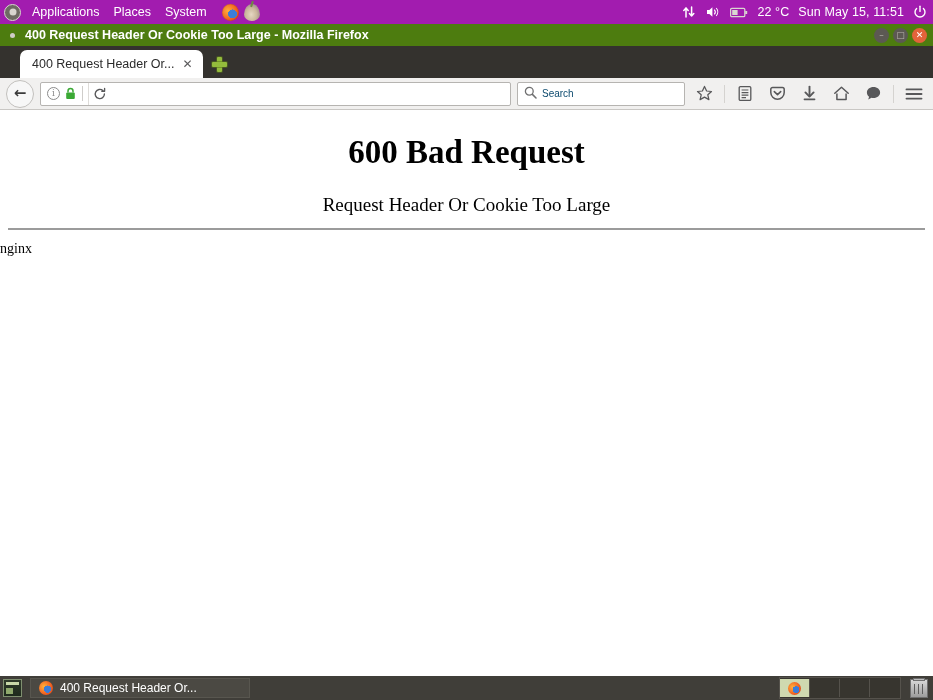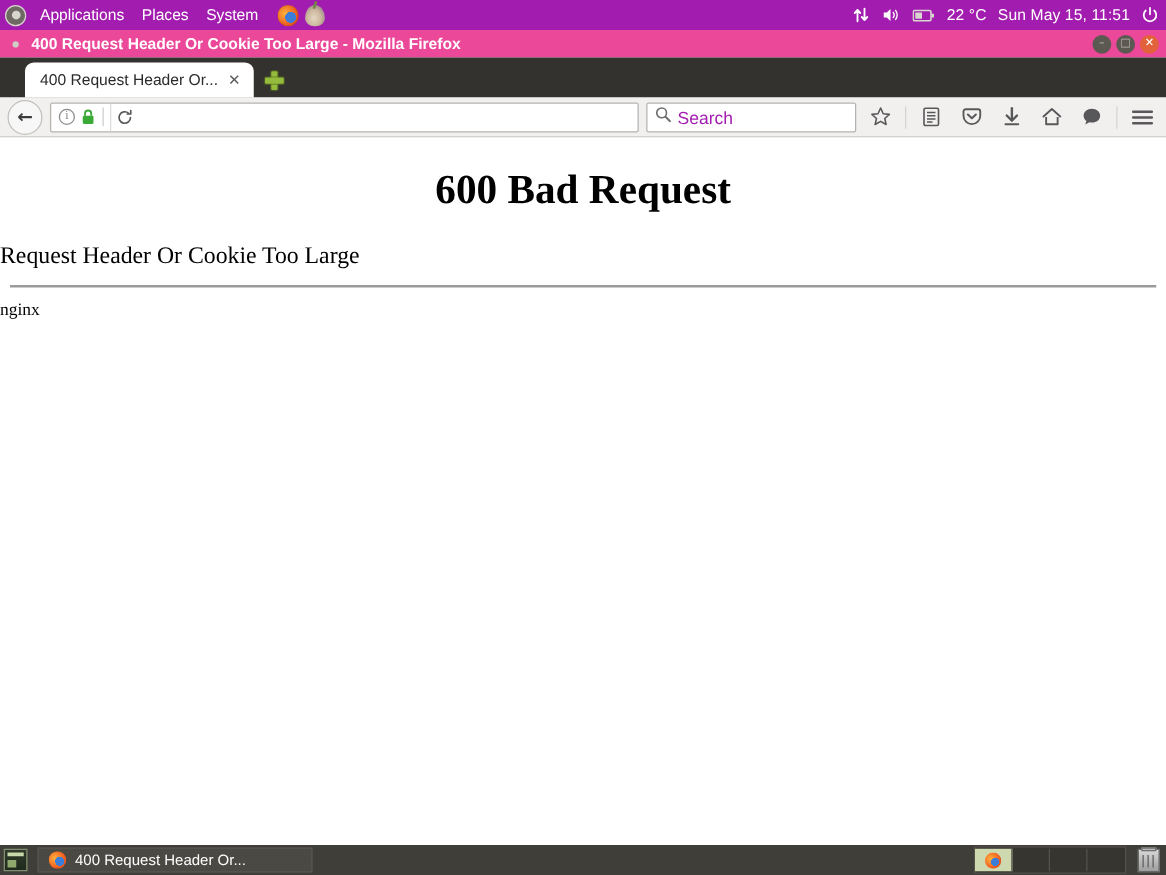--- a/index.html
+++ b/index.html
@@ -104,21 +104,21 @@
   
   #firefox-window {
     position: absolute;
     top: 24px; left: 0;
     width: 933px;
     height: 652px;
     background: #ffffff;
   }
   #titlebar {
     height: 22px;
-    background: #ec4899;
+    background: #4d7c0f;
     display: flex;
     align-items: center;
     padding: 0 6px 0 10px;
     box-sizing: border-box;
   }
   .title-dot {
     width: 5px; height: 5px;
     border-radius: 50%;
     background: #cfccc6;
     margin-right: 10px;
@@ -296,22 +296,22 @@
     border: 1px solid #b6b4b1;
     border-radius: 2px;
     display: flex;
     align-items: center;
     gap: 5px;
     padding: 0 6px;
     box-sizing: border-box;
     flex: none;
   }
   #search-placeholder {
-    font-size: 14px;
-    color: #a21caf;
+    font-size: 10px;
+    color: #0c4a6e;
   }
   .tb-icon {
     width: 26px; height: 26px;
     display: flex;
     align-items: center;
     justify-content: center;
     flex: none;
   }
   .tb-sep {
     width: 1px; height: 18px;
@@ -334,20 +334,21 @@
     font-size: 33px;
     text-align: center;
     color: #000000;
     margin: 23px 0 0 0;
     line-height: 1.2;
   }
   #err-subtitle {
     font-family: "Liberation Serif", "DejaVu Serif", serif;
     font-weight: normal;
     font-size: 19px;
+    text-align: center;
     color: #000000;
     margin: 21px 0 0 0;
     line-height: 1.2;
   }
   #err-rule {
     border: none;
     border-top: 2px solid #9b9b9b;
     margin: 12px 8px 0 8px;
     height: 0;
   }

